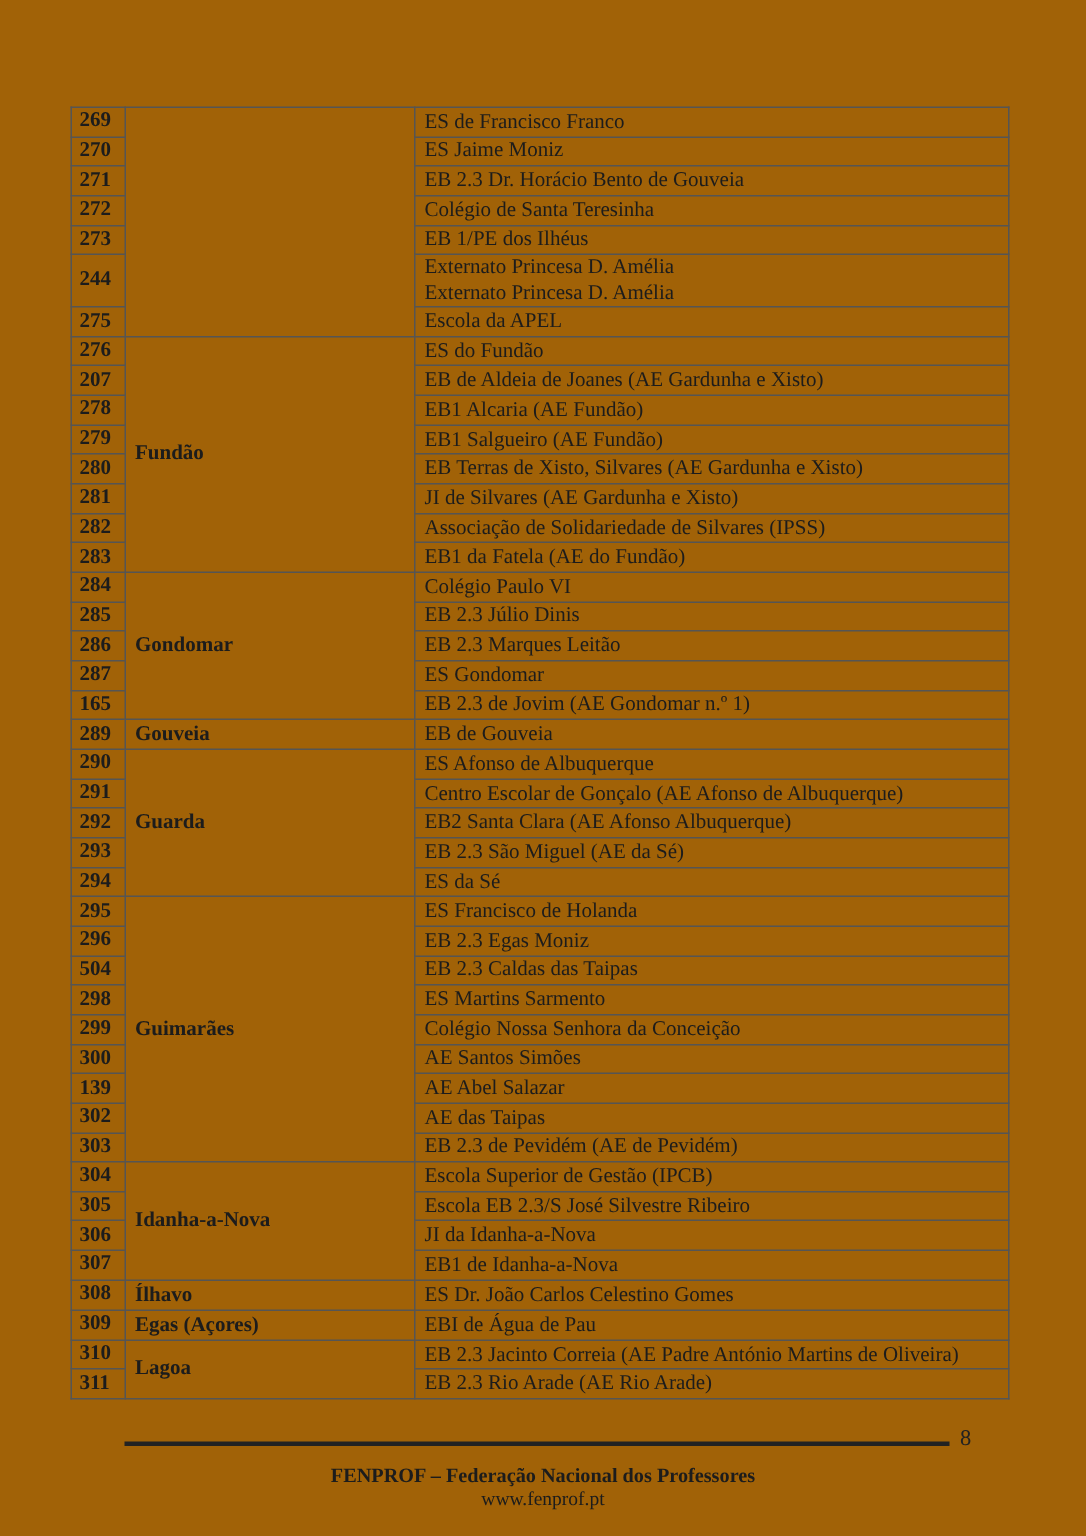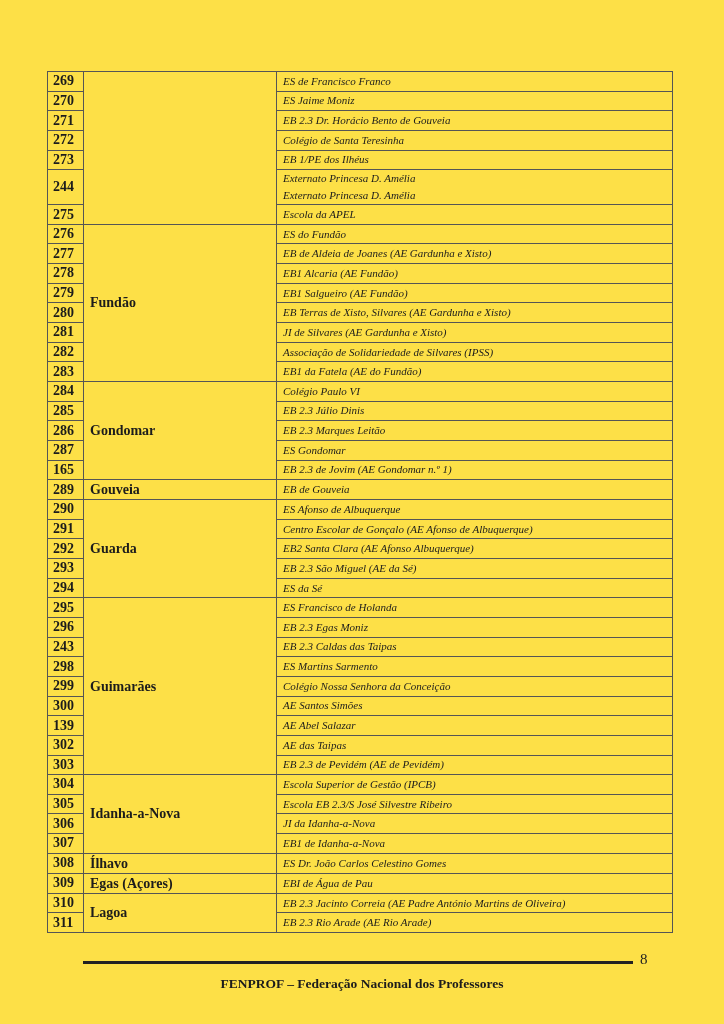--- a/index.html
+++ b/index.html
@@ -4,21 +4,21 @@
 <style>
   html, body {
     margin: 0;
     padding: 0;
     background: #e8e8e8;
   }
   .page {
     position: relative;
     width: 724px;
     height: 1024px;
-    background: #fde047;
+    background: #a16207;
     font-family: "Liberation Serif", serif;
     color: #1c1c1c;
     overflow: hidden;
   }
   table.school-table {
     position: absolute;
     left: 47px;
     top: 71px;
     width: 625px;
     border-collapse: collapse;
@@ -38,25 +38,24 @@
     padding: 0 2px 0 5px;
   }
   td.col-mun {
     font-weight: bold;
     font-size: 14px;
     vertical-align: top;
     padding: 1px 2px 0 6px;
     line-height: 18px;
   }
   td.col-school {
-    font-size: 11px;
+    font-size: 14px;
     padding: 0 3px 0 6px;
     line-height: 17px;
     white-space: pre-line;
-    font-style: italic;
   }
   .footer-rule {
     position: absolute;
     left: 83px;
     top: 961px;
     width: 550px;
     height: 3px;
     background: #222222;
   }
   .page-number {
@@ -125,21 +124,21 @@
         <tr>
           <td class="col-num">275</td>
           <td class="col-school">Escola da APEL</td>
         </tr>
         <tr>
           <td class="col-num">276</td>
           <td class="col-mun" rowspan="8">Fundão</td>
           <td class="col-school">ES do Fundão</td>
         </tr>
         <tr>
-          <td class="col-num">277</td>
+          <td class="col-num">207</td>
           <td class="col-school">EB de Aldeia de Joanes (AE Gardunha e Xisto)</td>
         </tr>
         <tr>
           <td class="col-num">278</td>
           <td class="col-school">EB1 Alcaria (AE Fundão)</td>
         </tr>
         <tr>
           <td class="col-num">279</td>
           <td class="col-school">EB1 Salgueiro (AE Fundão)</td>
         </tr>
@@ -209,21 +208,21 @@
         <tr>
           <td class="col-num">295</td>
           <td class="col-mun" rowspan="9">Guimarães</td>
           <td class="col-school">ES Francisco de Holanda</td>
         </tr>
         <tr>
           <td class="col-num">296</td>
           <td class="col-school">EB 2.3 Egas Moniz</td>
         </tr>
         <tr>
-          <td class="col-num">243</td>
+          <td class="col-num">504</td>
           <td class="col-school">EB 2.3 Caldas das Taipas</td>
         </tr>
         <tr>
           <td class="col-num">298</td>
           <td class="col-school">ES Martins Sarmento</td>
         </tr>
         <tr>
           <td class="col-num">299</td>
           <td class="col-school">Colégio Nossa Senhora da Conceição</td>
         </tr>
@@ -281,15 +280,16 @@
         </tr>
       </tbody>
   </table>
 
   <div class="footer-rule"></div>
 
   <div class="page-number">8</div>
 
   <div class="footer">
     <div class="footer-org">FENPROF – Federação Nacional dos Professores</div>
+    <div class="footer-site">www.fenprof.pt</div>
   </div>
 
 </div>
 
 </body></html>

